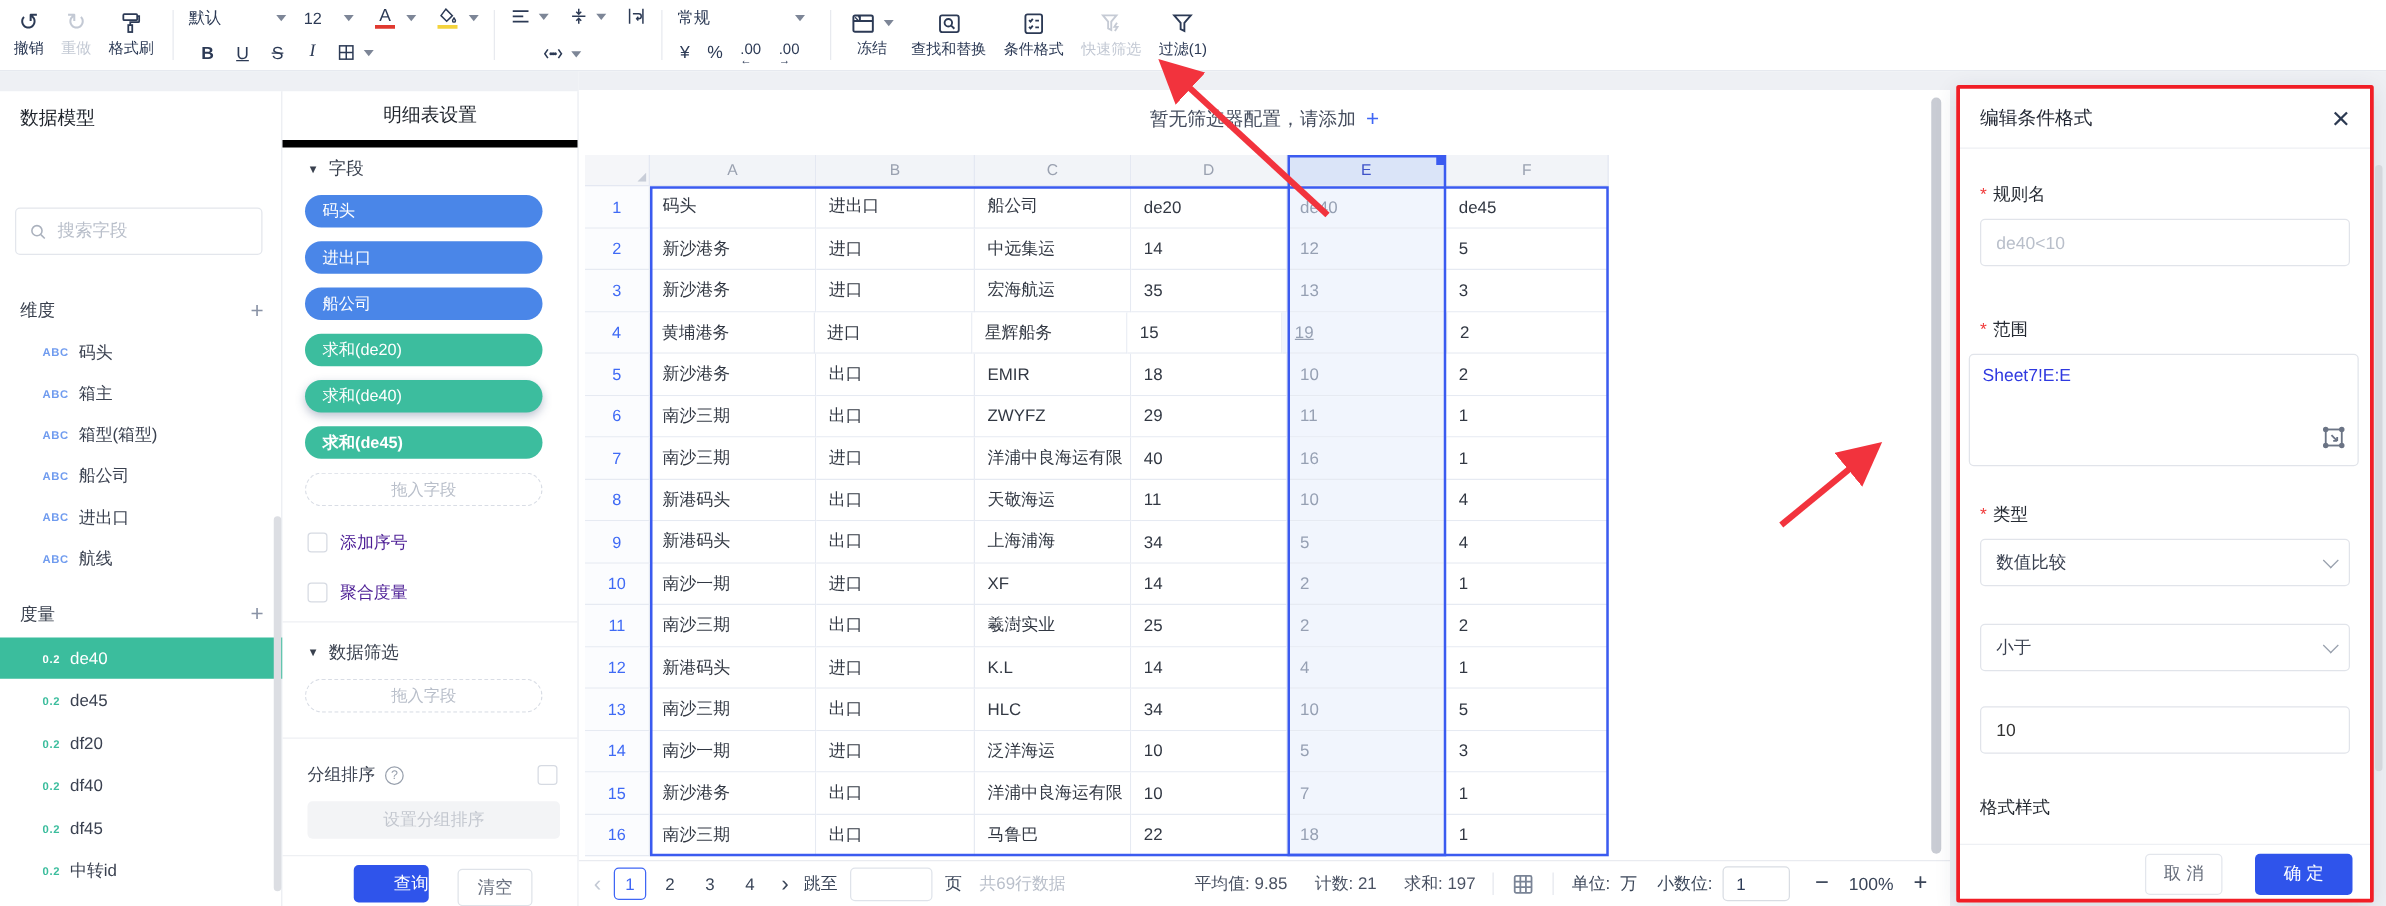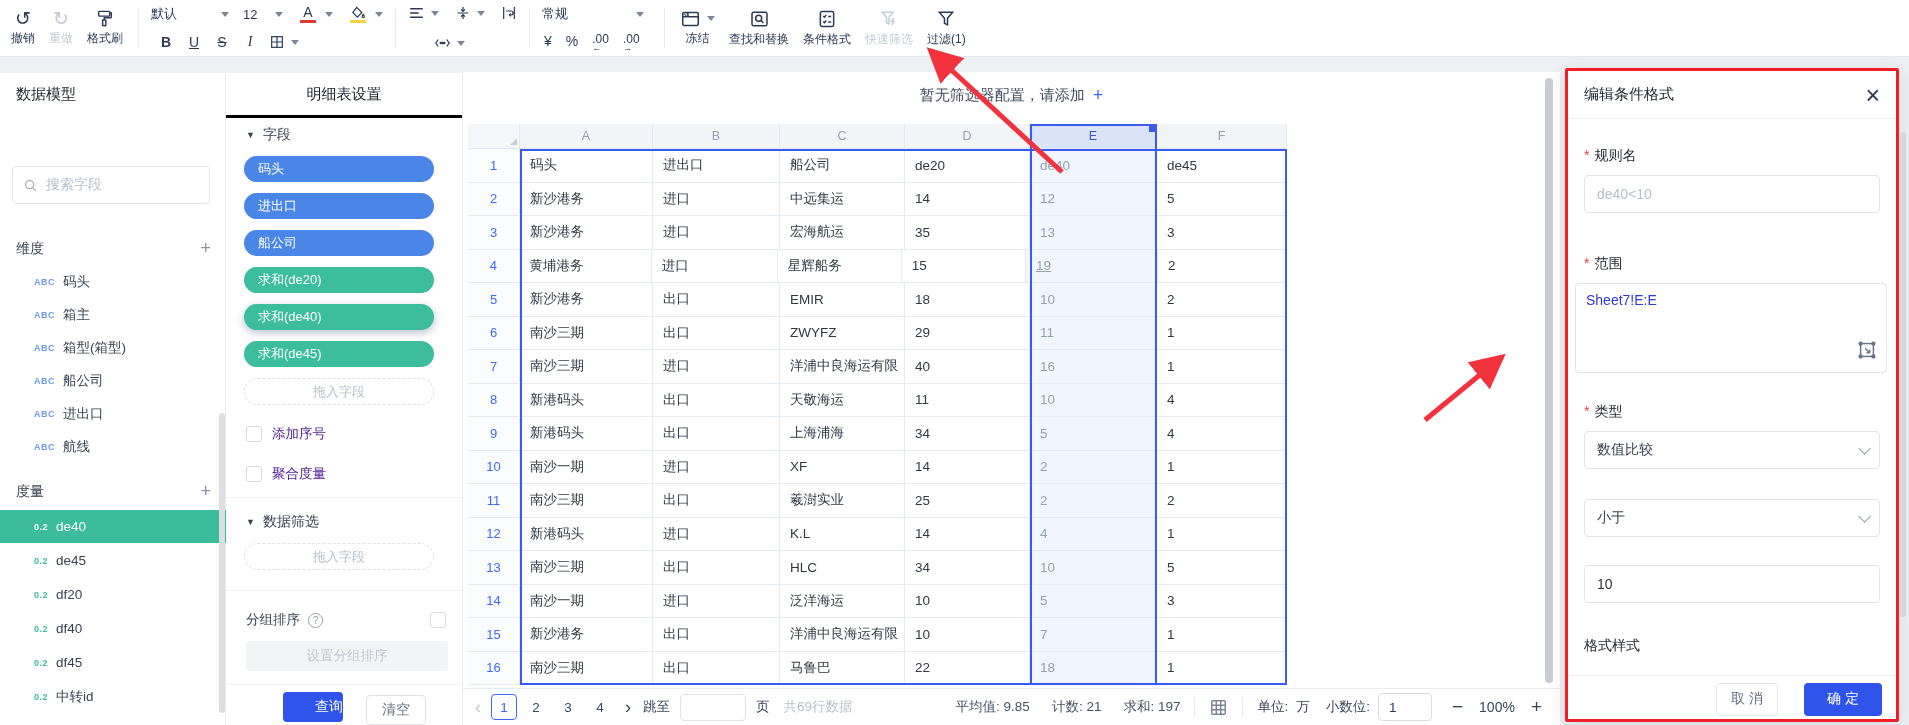--- a/index.html
+++ b/index.html
@@ -49,21 +49,21 @@
     padding-left:34px; gap:8px; font-size:13.5px; color:#3a4150; }
   .f-item .tag { font-size:9px; font-weight:bold; color:#6f9bef; letter-spacing:.5px; }
   .f-item .tag.num { color:#3bbd9d; }
   .f-item.selected { background:#3bbd9d; color:#fff; }
   .f-item.selected .tag { color:#fff; }
   .sb-scroll { position:absolute; left:219px; top:340px; width:6px; height:300px; background:#dcdee3; border-radius:3px; }
 
   
   .panel { position:absolute; left:226px; top:73px; width:237px; height:652px; background:#fff;
     border-right:1px solid #e8eaef; }
-  .panel-head { position:absolute; left:0; top:0; width:100%; height:45px; border-bottom:3px solid #000000;
+  .panel-head { position:absolute; left:0; top:0; width:100%; height:45px; border-bottom:6px solid #000000;
     display:flex; align-items:center; justify-content:center; font-size:15px; color:#1e232b; }
   .fold-row { position:absolute; left:20px; display:flex; align-items:center; gap:8px; font-size:14px; color:#39404e; }
   .fold-tri { font-size:9px; color:#39404e; }
   .chip { position:absolute; left:18px; width:190px; height:26px; border-radius:13px; color:#fff;
     font-size:13px; display:flex; align-items:center; padding-left:14px; }
   .chip.blue { background:#4a86e8; }
   .chip.green { background:#3cbd9e; }
   .chip.lift { box-shadow:0 3px 8px rgba(60,80,120,.35); }
   .drop-pill { position:absolute; left:18px; width:190px; height:27px; border:1px dashed #d9dde5;
     border-radius:14px; display:flex; align-items:center; justify-content:center; font-size:13px; color:#b9bfca; }
@@ -407,21 +407,21 @@
         </div>
         <div class="chip blue" style="top: 157px;">
           <span>船公司</span>
         </div>
         <div class="chip green" style="top: 194px;">
           <span>求和(de20)</span>
         </div>
         <div class="chip green lift" style="top: 231px;">
           <span>求和(de40)</span>
         </div>
-        <div class="chip green" style="top: 268px;">
+        <div class="chip green" style="top: 268px; font-weight: bold;">
           <span>求和(de45)</span>
         </div>
       </div>
     <div class="drop-pill" style="top:305px;">
       <span>拖入字段</span>
     </div>
     <div class="cb-row" style="top:352px;">
       <span class="cbox"></span>
       <span>添加序号</span>
     </div>

